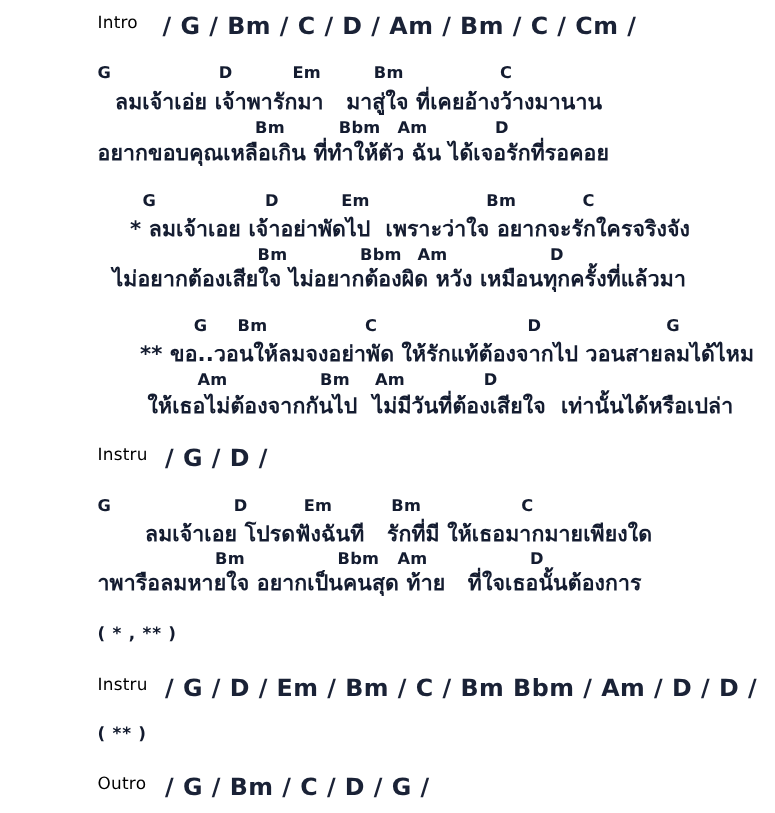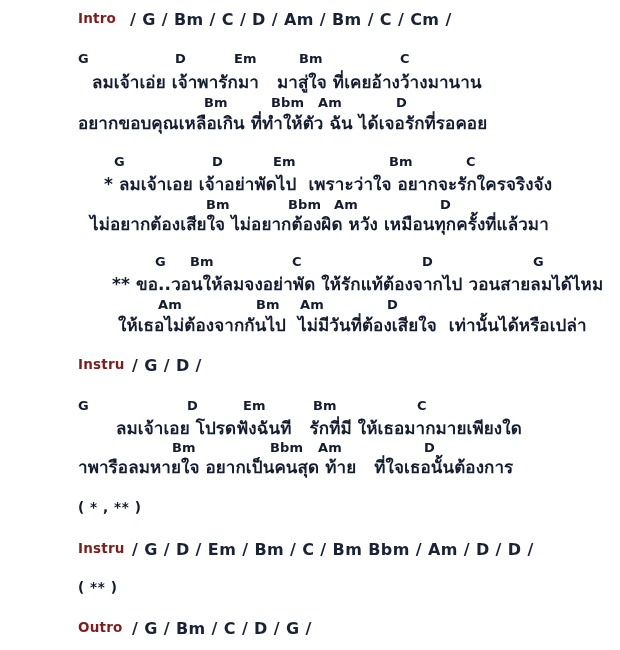--- a/index.html
+++ b/index.html
@@ -22,26 +22,26 @@
   }
   
   .run {
     position: absolute;
     white-space: pre;
     font-weight: bold;
     line-height: 1;
   }
   .section-label {
     font-size: 13.5px;
-    font-weight: bold;
+    font-weight: normal;
     letter-spacing: 0.2px;
-    color: #7f1d1d;
+    color: #000000;
   }
   .section-chords {
-    font-size: 16px;
+    font-size: 19px;
     font-weight: bold;
     letter-spacing: 0.4px;
     color: #1a2236;
   }
   .chord {
     font-size: 13px;
     font-weight: bold;
     color: #141c30;
     letter-spacing: 0.2px;
   }

